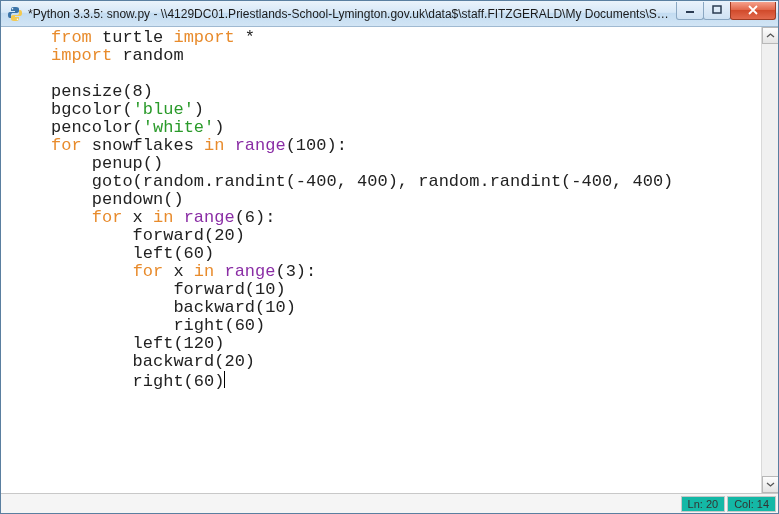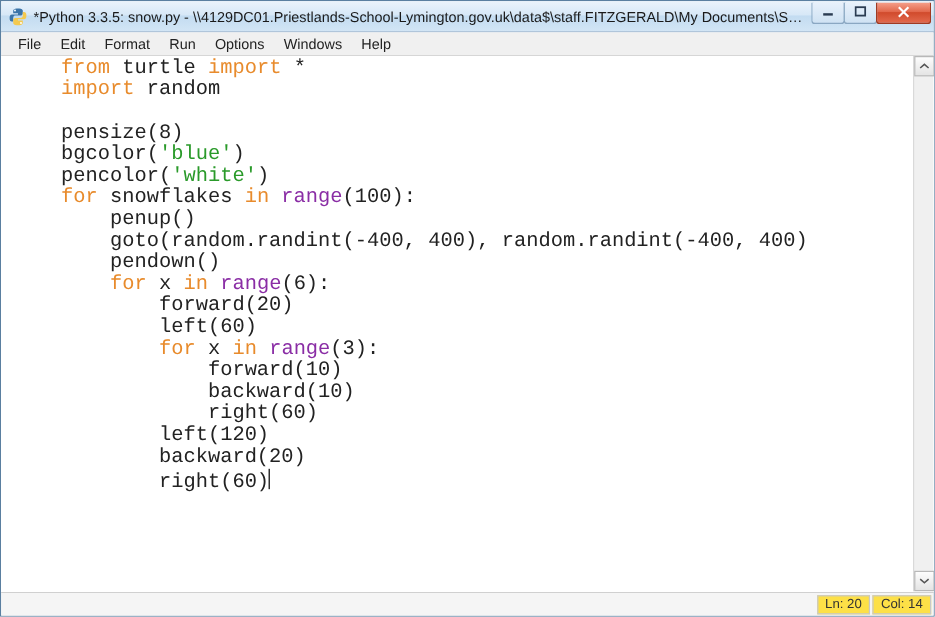--- a/index.html
+++ b/index.html
@@ -14,21 +14,21 @@
   .win-btn svg { display:block; }
   .menubar { height: 20px; background: #f0f0f0; border-bottom: 1px solid #d0d0d0; display: flex; align-items: center; padding-left: 6px; gap: 0; }
   .menu-item { padding: 2px 8px; color: #222; cursor: default; }
   .editor { flex: 1; background: #fff; overflow: auto; position: relative; }
   pre.code { font-family: "Courier New", monospace; font-size: 17px; line-height: 18px; padding: 2px 6px; white-space: pre; color: #222; margin-left: 44px; }
   .kw { color: #e88b2c; }       
   .bt { color: #8a2da5; }       
   .str { color: #2a9a2a; }      
   .caret { display:inline-block; width:1px; height:17px; background:#000; vertical-align:-2px; }
   .statusbar { height: 20px; border-top: 1px solid #c8c8c8; background: #f5f5f5; display: flex; justify-content: flex-end; align-items: center; }
-  .status-cell { border: 1px solid #c8c8c8; padding: 1px 6px; font-size: 11px; color: #333; background:#fde047; margin-right:2px; }
+  .status-cell { border: 1px solid #c8c8c8; padding: 1px 6px; font-size: 11px; color: #333; background:#14b8a6; margin-right:2px; }
   .scrollbar-v { position:absolute; right:0; top:0; bottom:0; width:17px; background:#f0f0f0; border-left:1px solid #d9d9d9; }
   .sb-btn { width:17px; height:17px; background:linear-gradient(#fdfdfd,#e4e4e4); border:1px solid #b8b8b8; display:flex; align-items:center; justify-content:center; }
   .sb-btn.bottom { position:absolute; bottom:0; }
   .sb-track { position:absolute; top:17px; bottom:17px; left:0; right:0; }
 </style>
 </head>
 <body>
 
 <div class="window">
 
@@ -54,29 +54,20 @@
           </svg>
       </div>
       <div class="win-btn close">
         <svg width="12" height="10">
             <path d="M2 1l8 8M10 1l-8 8" stroke="#fff" stroke-width="1.8"></path>
           </svg>
       </div>
     </div>
   </div>
 
-  <div class="menubar">
-    <span class="menu-item">File</span>
-    <span class="menu-item">Edit</span>
-    <span class="menu-item">Format</span>
-    <span class="menu-item">Run</span>
-    <span class="menu-item">Options</span>
-    <span class="menu-item">Windows</span>
-    <span class="menu-item">Help</span>
-  </div>
 
   <div class="editor">
     <pre class="code" id="code"><span class="kw">from</span><span> turtle </span><span class="kw">import</span><span> *</span>
 <span class="kw">import</span><span> random</span>
 
 <span>pensize(8)</span>
 <span>bgcolor(</span><span class="str">'blue'</span><span>)</span>
 <span>pencolor(</span><span class="str">'white'</span><span>)</span>
 <span class="kw">for</span><span> snowflakes </span><span class="kw">in</span><span> </span><span class="bt">range</span><span>(100):</span>
 <span>    penup()</span>

